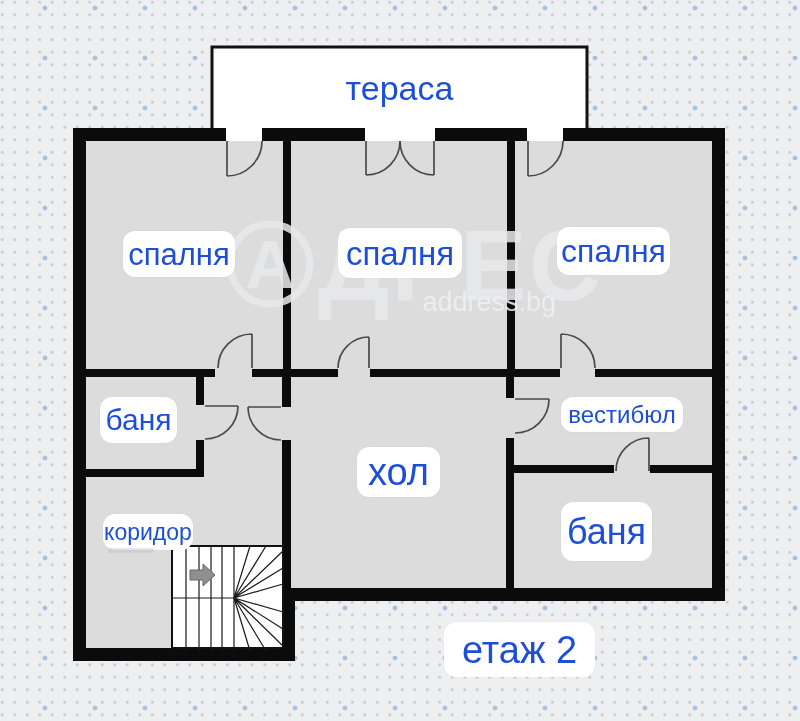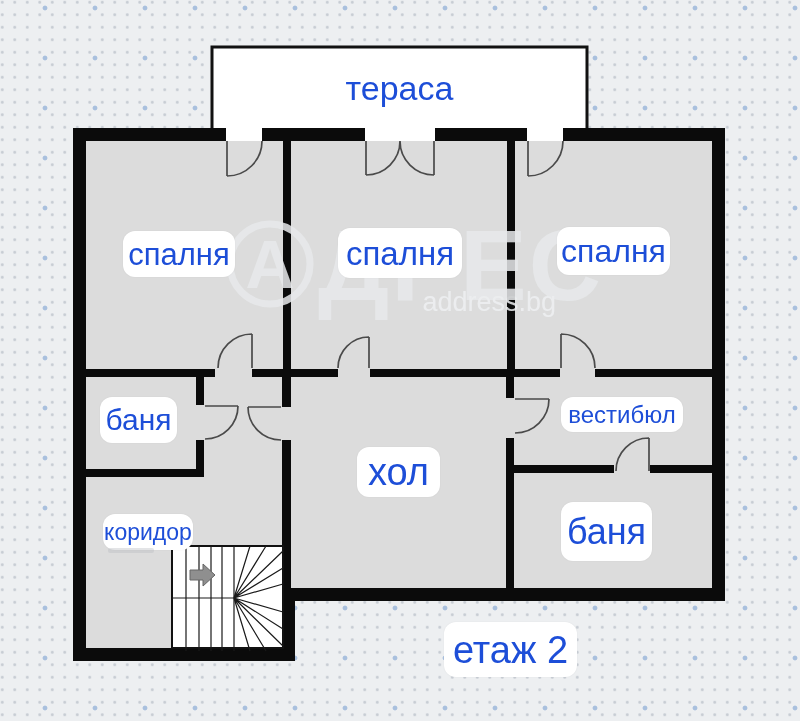--- a/index.html
+++ b/index.html
@@ -29,21 +29,21 @@
   }
   .lbl-terrace{left:212px;top:46px;width:375px;height:84px;background:transparent;box-shadow:none;font-size:34px;}
   .lbl-bed1{left:123px;top:231px;width:112px;height:46px;font-size:31px;}
   .lbl-bed2{left:338px;top:228px;width:124px;height:50px;font-size:33px;}
   .lbl-bed3{left:557px;top:227px;width:113px;height:48px;font-size:32px;}
   .lbl-bath1{left:100px;top:397px;width:77px;height:46px;font-size:30px;}
   .lbl-vest{left:561px;top:397px;width:122px;height:35px;font-size:24px;}
   .lbl-hall{left:357px;top:447px;width:83px;height:50px;font-size:38px;}
   .lbl-bath2{left:561px;top:502px;width:91px;height:59px;font-size:36px;}
   .lbl-corr{left:92px;top:514px;width:90px;height:36px;font-size:23px;margin-left:11px;}
-  .lbl-floor{left:444px;top:622px;width:133px;height:55px;font-size:38px;}
+  .lbl-floor{left:444px;top:622px;width:151px;height:55px;font-size:38px;}
   .smudge{
     position:absolute;left:108px;top:548px;width:46px;height:5px;
     background:#b9bcc0;opacity:0.4;border-radius:2px;
   }
 </style>
 </head>
 <body>
 
 <div class="stage">
 

